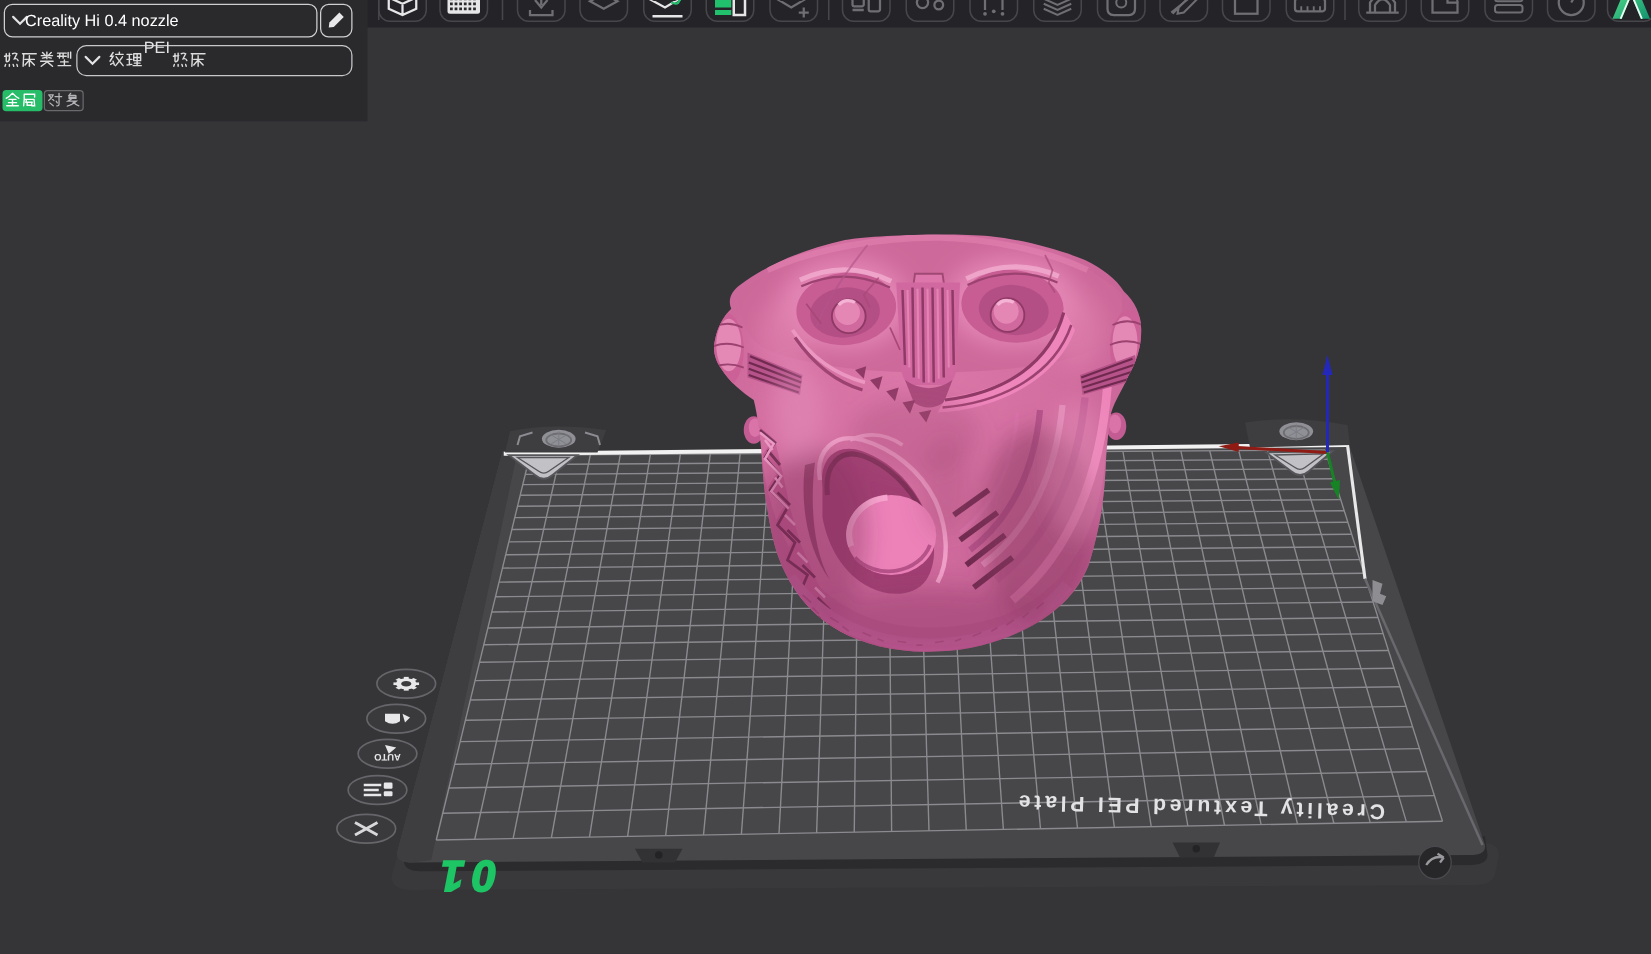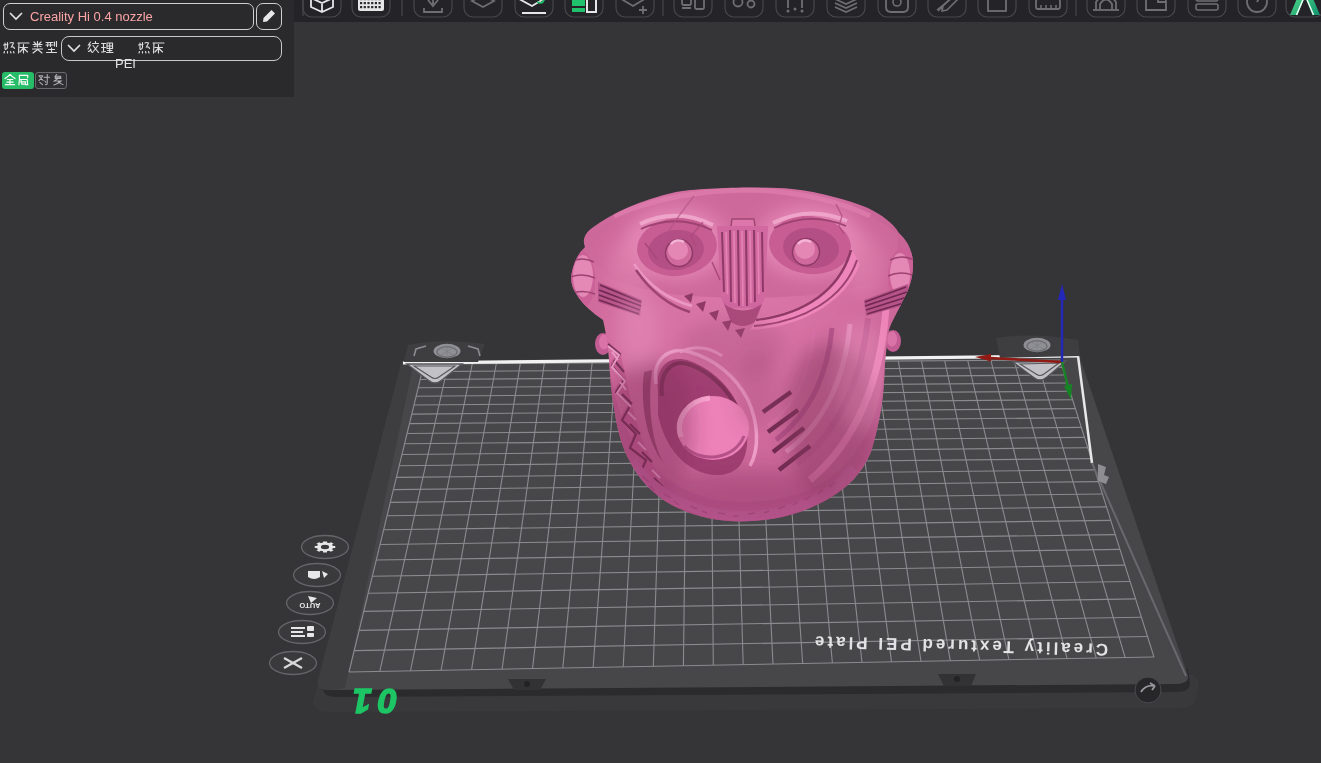--- a/index.html
+++ b/index.html
@@ -505,21 +505,21 @@
     </defs>
   <rect x="1286" y="-22" width="38" height="39" rx="9" fill="none" stroke="#47474b" stroke-width="1.2"></rect>
   <path d="M 1290 15 L 1301 -11 L 1309 -11 L 1320 15 L 1312.5 15 L 1305 -3.5 L 1297.5 15 Z" fill="url(#ag)"></path>
   <path d="M 1296.5 15 L 1305 -5 L 1313.5 15" stroke="#eafff2" stroke-width="1.5" fill="none"></path>
 </svg>
 <div style="position:absolute;left:0;top:0;width:294px;height:97px;background:#2a2a2d">
 <div style="position:absolute;left:3px;top:3px;width:249px;height:25px;border:1.3px solid #cfcfd2;border-radius:7px"></div>
 <svg width="14" height="9" viewBox="0 0 14 9" style="position:absolute;left:9px;top:12px">
       <path d="M1.5 1.5 L7 7 L12.5 1.5" stroke="#e2e2e4" stroke-width="1.7" fill="none" stroke-linecap="round"></path>
     </svg>
-<div style="position:absolute;left:30px;top:9px;font-size:13px;color:#fca5a5">Creality Hi 0.4 nozzle</div>
+<div style="position:absolute;left:20px;top:9px;font-size:13px;color:#ffffff">Creality Hi 0.4 nozzle</div>
 <div style="position:absolute;left:256px;top:3px;width:24px;height:25px;border:1.3px solid #cfcfd2;border-radius:7px"></div>
 <svg width="16" height="16" viewBox="0 0 16 16" style="position:absolute;left:261px;top:8px">
       <path d="M10.5 2 L14 5.5 L6 13.5 L2 14 L2.5 10 Z" fill="#e8e8ea"></path>
     </svg>
 <svg width="13" height="13" viewBox="0 0 13 13" style="position:absolute;left:3px;top:41px">
       <path d="M2 2 L2 8 M0.5 4 L5 3.5 M4.5 1.5 L4.5 6 Q4.5 8 2.5 8.5 M7 2 Q9 1 10.5 2 L8.5 6 Q11 5.5 11.5 7.5 M1.5 10.5 L1 12 M4.5 10.5 L4.5 12 M7.5 10.5 L8 12 M10.5 10.5 L11 12" stroke="#dcdcdc" stroke-width="1.15" fill="none" stroke-linecap="round"></path>
     </svg>
 <svg width="13" height="13" viewBox="0 0 13 13" style="position:absolute;left:17px;top:41px">
       <path d="M1 2 L12 2 M2 2 L1.5 12 M6.5 3.5 L6.5 12 M3 6.5 L10.5 6.5 M6.5 7 L3 11 M6.5 7 L10.5 11" stroke="#dcdcdc" stroke-width="1.15" fill="none" stroke-linecap="round"></path>
     </svg>
@@ -532,21 +532,21 @@
 <div style="position:absolute;left:61px;top:36px;width:219px;height:23px;border:1.2px solid #c8c8cb;border-radius:8px"></div>
 <svg width="14" height="9" viewBox="0 0 14 9" style="position:absolute;left:67px;top:44px">
       <path d="M1.5 1.5 L7 7 L12.5 1.5" stroke="#e2e2e4" stroke-width="1.7" fill="none" stroke-linecap="round"></path>
     </svg>
 <svg width="13" height="13" viewBox="0 0 13 13" style="position:absolute;left:87px;top:41px">
       <path d="M3.5 1 L1.5 4 L3.5 4 L1 8 M1.5 10.5 L4 9 M3.5 8 L4.5 11 M8.5 0.5 L8.5 2 M5.5 2.5 L11.5 2.5 M6 4.5 Q8.5 8 11.5 11.5 M11 4.5 Q8.5 8 5.5 11.5" stroke="#dcdcdc" stroke-width="1.15" fill="none" stroke-linecap="round"></path>
     </svg>
 <svg width="13" height="13" viewBox="0 0 13 13" style="position:absolute;left:101px;top:41px">
       <path d="M0.5 2.5 L4.5 2.5 M2.5 2.5 L2.5 11 M0.5 6.5 L4.5 6.5 M0.5 11 L4.5 10.5 M6 2 L11.5 2 M6 2.5 L6 7.5 M11.5 2.5 L11.5 7.5 M6 5 L11.5 5 M6 7.5 L11.5 7.5 M8.7 2.5 L8.7 11.5 M6.5 9.5 L11 9.5 M5.5 11.5 L12 11.5" stroke="#dcdcdc" stroke-width="1.15" fill="none" stroke-linecap="round"></path>
     </svg>
-<div style="position:absolute;left:115px;top:56px;font-size:13px;color:#e2e2e4">PEI</div>
+<div style="position:absolute;left:115px;top:30px;font-size:13px;color:#e2e2e4">PEI</div>
 <svg width="13" height="13" viewBox="0 0 13 13" style="position:absolute;left:138px;top:41px">
       <path d="M2 2 L2 8 M0.5 4 L5 3.5 M4.5 1.5 L4.5 6 Q4.5 8 2.5 8.5 M7 2 Q9 1 10.5 2 L8.5 6 Q11 5.5 11.5 7.5 M1.5 10.5 L1 12 M4.5 10.5 L4.5 12 M7.5 10.5 L8 12 M10.5 10.5 L11 12" stroke="#dcdcdc" stroke-width="1.15" fill="none" stroke-linecap="round"></path>
     </svg>
 <svg width="13" height="13" viewBox="0 0 13 13" style="position:absolute;left:152px;top:41px">
       <path d="M1 2 L12 2 M2 2 L1.5 12 M6.5 3.5 L6.5 12 M3 6.5 L10.5 6.5 M6.5 7 L3 11 M6.5 7 L10.5 11" stroke="#dcdcdc" stroke-width="1.15" fill="none" stroke-linecap="round"></path>
     </svg>
 <div style="position:absolute;left:2px;top:72px;width:32px;height:17px;background:#27bd68;border-radius:3px"></div>
 <svg width="12" height="12" viewBox="0 0 13 13" style="position:absolute;left:4px;top:74px">
       <path d="M6.5 0.5 Q4 3.5 1 5 M6.5 0.5 Q9 3.5 12 5 M3.5 6 L9.5 6 M6.5 6 L6.5 11.5 M3 8.8 L10 8.8 M1.5 11.5 L11.5 11.5" stroke="#ffffff" stroke-width="1.2" fill="none" stroke-linecap="round"></path>
     </svg>

